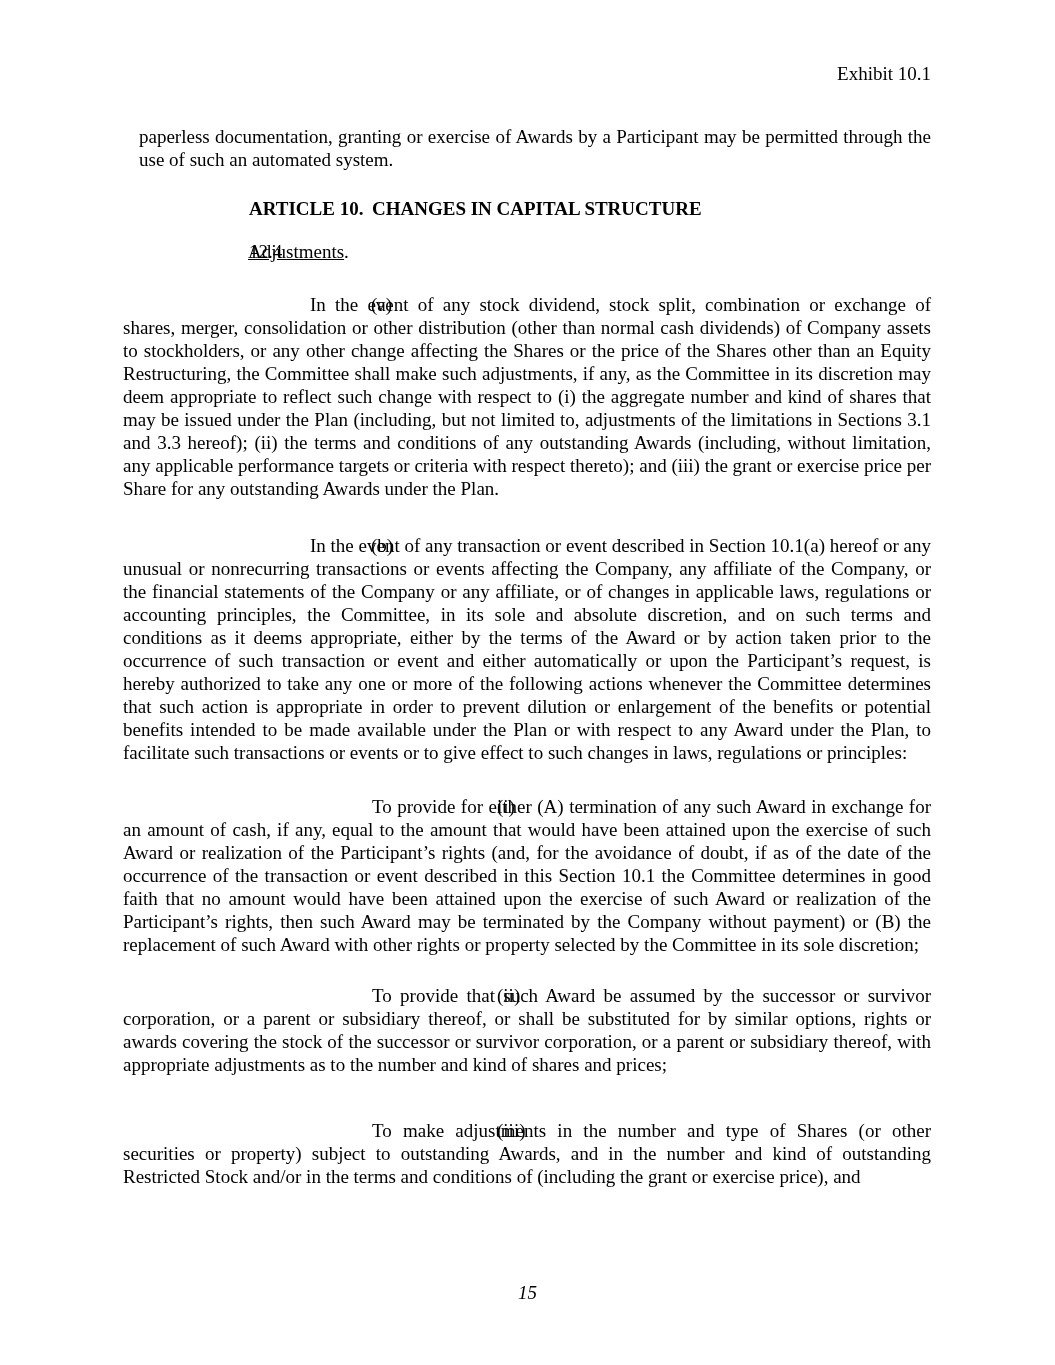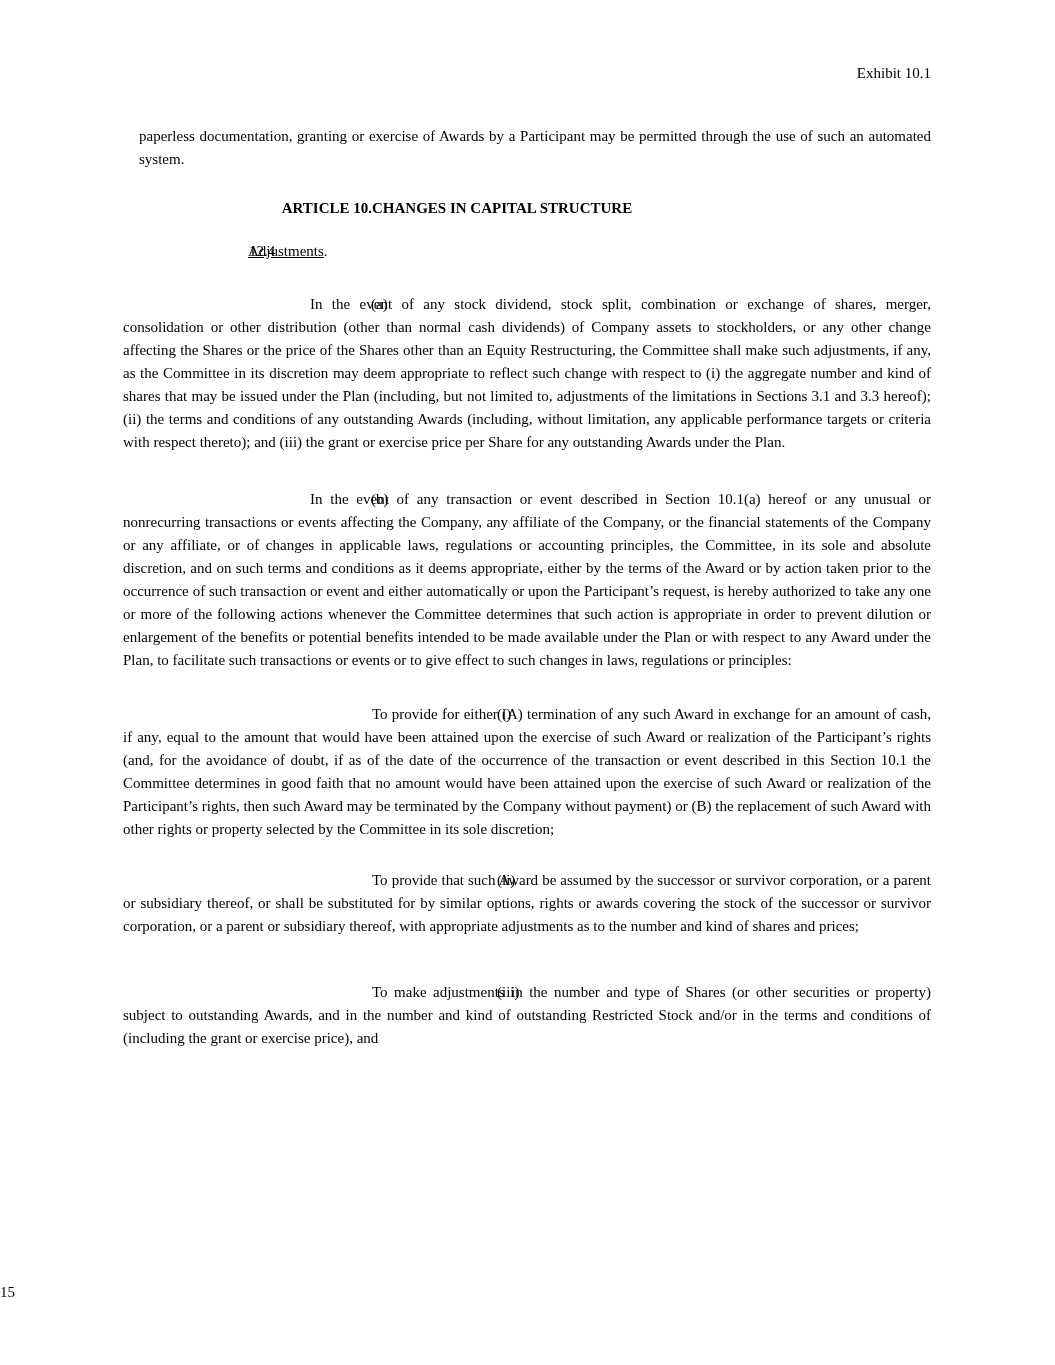--- a/index.html
+++ b/index.html
@@ -7,21 +7,21 @@
     padding: 0;
     background: #808080;
   }
   .page {
     width: 1055px;
     height: 1365px;
     margin: 0 auto;
     background: #ffffff;
     color: #000000;
     font-family: "Liberation Serif", "DejaVu Serif", serif;
-    font-size: 15px;
+    font-size: 19px;
     line-height: 23px;
     position: relative;
     box-sizing: border-box;
     padding: 62px 124px 0 123px;
     overflow: hidden;
   }
   .exhibit-line {
     text-align: right;
     margin: 0;
   }
@@ -31,21 +31,20 @@
   }
   .article-heading {
     margin: 26px 0 0 0;
     font-weight: bold;
     text-indent: 63px;
     white-space: nowrap;
   }
   .article-number {
     display: inline-block;
     width: 186px;
-    text-align: right;
   }
   .section-line {
     margin: 20px 0 0 0;
     text-indent: 63px;
   }
   .section-number {
     display: inline-block;
     width: 62px;
   }
   .underlined {
@@ -69,20 +68,22 @@
   .para-label {
     display: inline-block;
   }
   .para-label.w-1 { width: 63px; }
   .para-label.w-2 { width: 62px; }
   .page-number {
     position: absolute;
     top: 1281px;
     left: 0;
     right: 0;
+    text-align: center;
+    font-style: italic;
   }
 </style>
 </head>
 <body>
 
 <div class="page">
 
   <p class="exhibit-line">Exhibit 10.1</p>
 
   <p class="intro-para">paperless documentation, granting or exercise of Awards by a Participant may be permitted through the use of such an automated system.</p>

